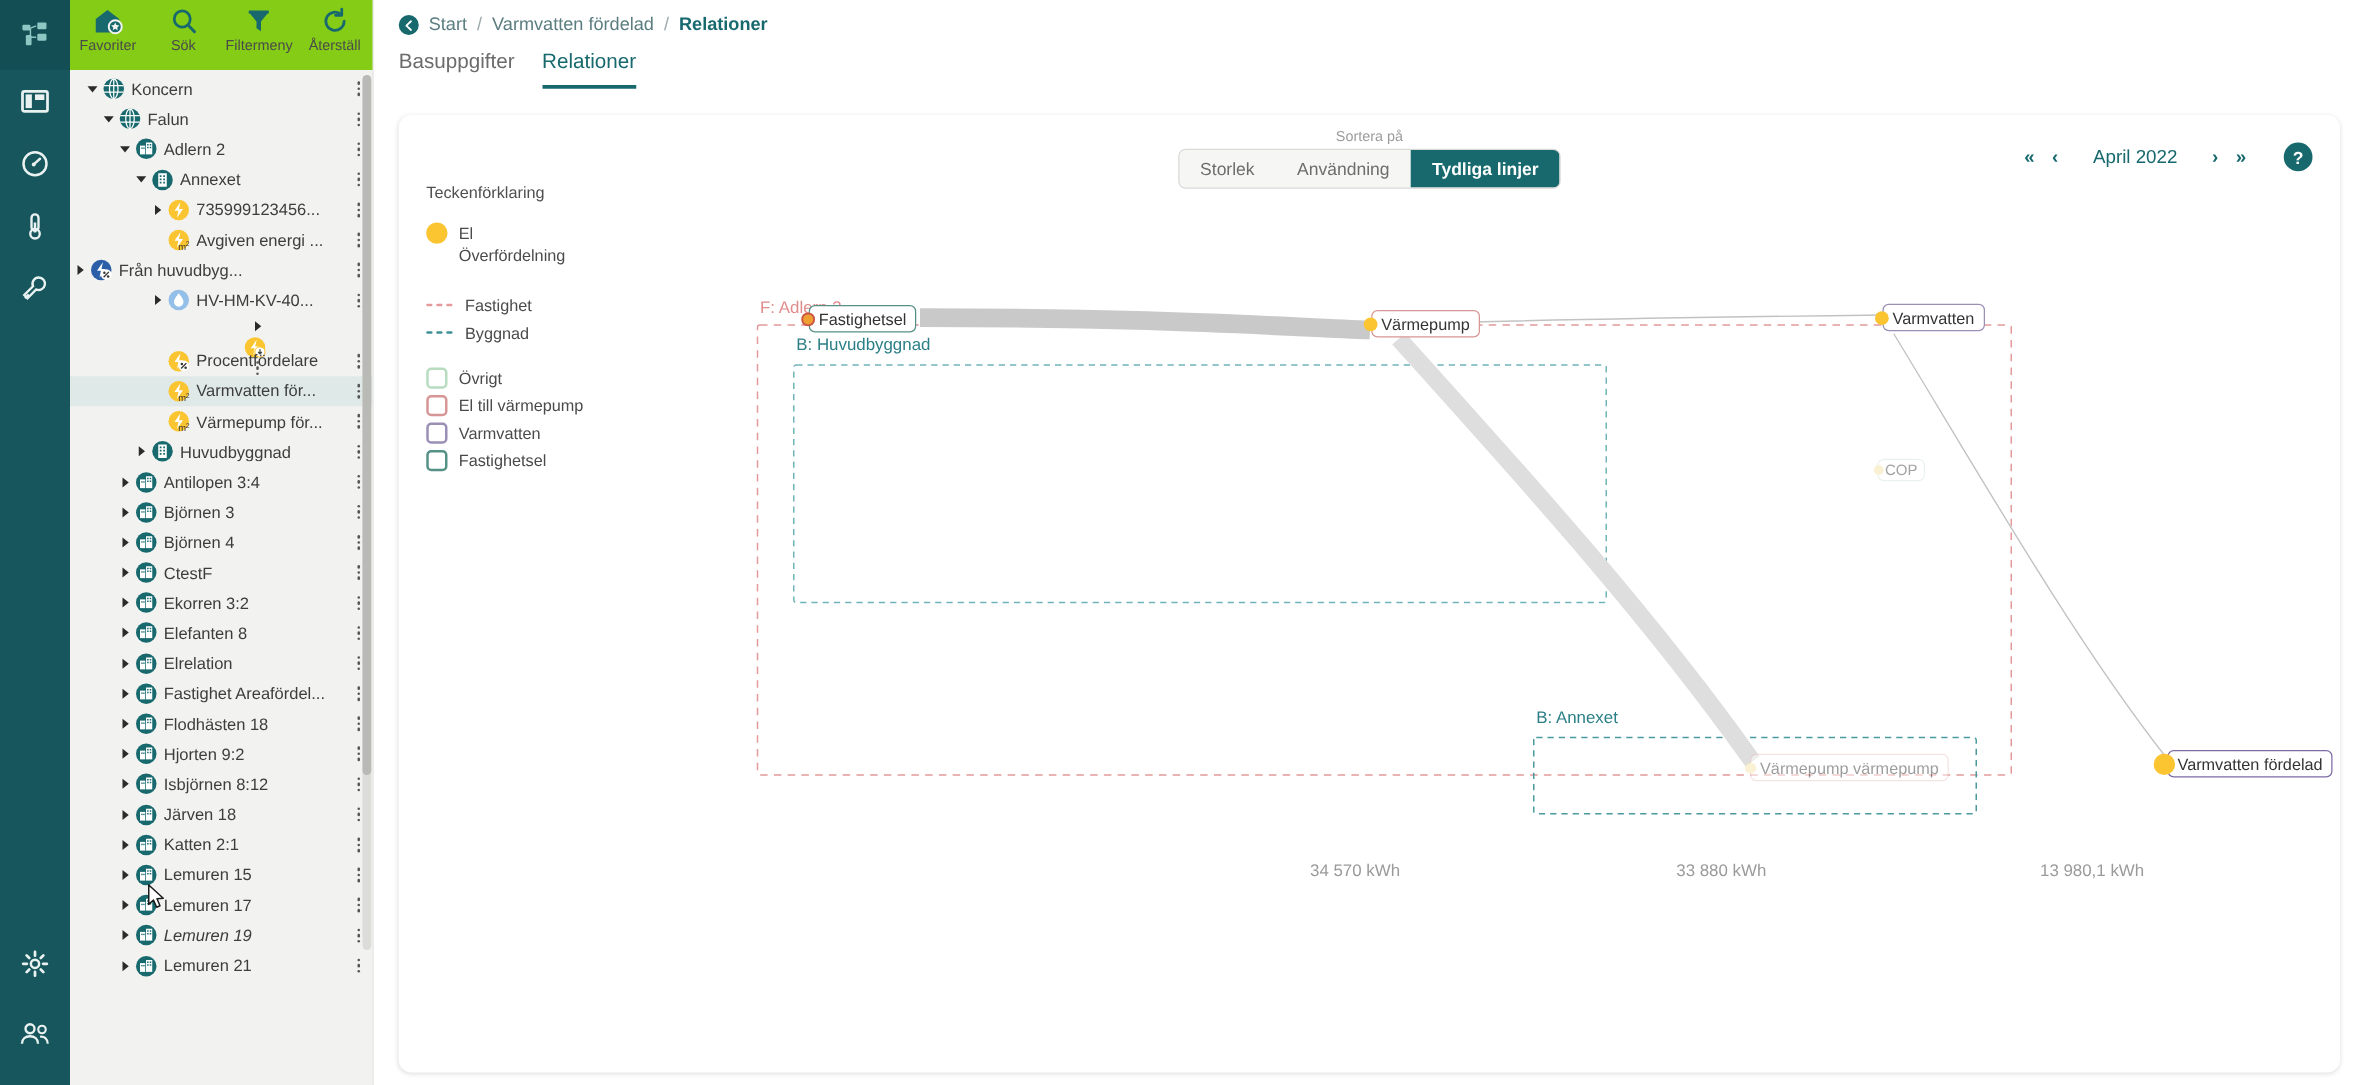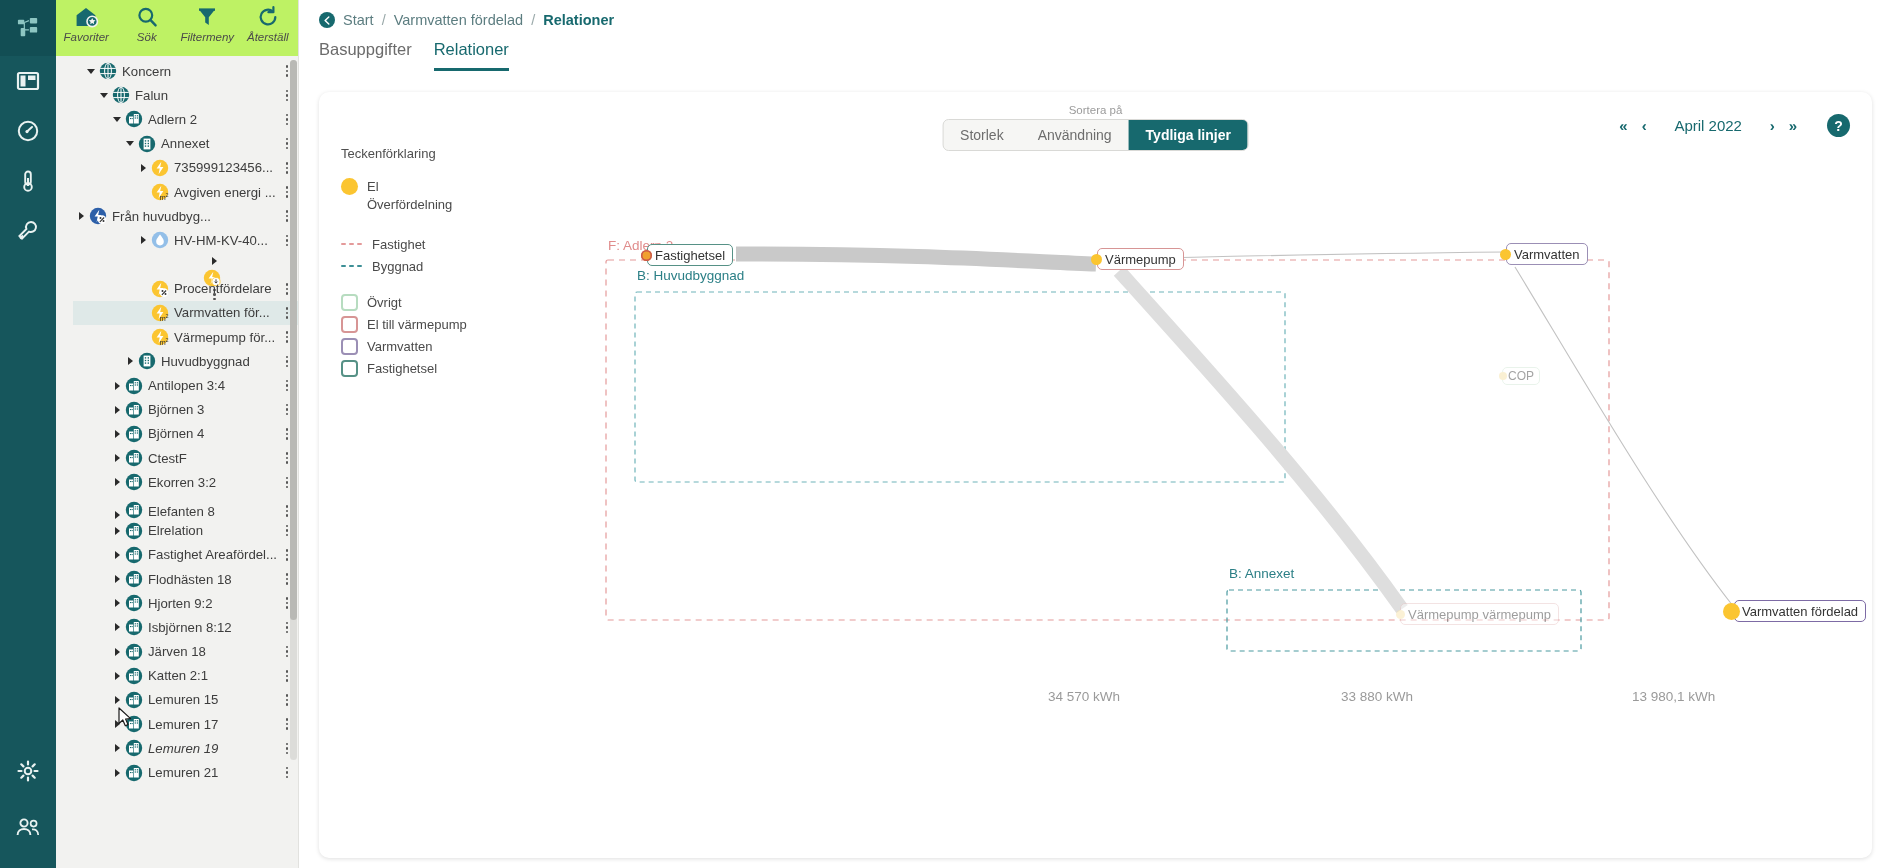--- a/index.html
+++ b/index.html
@@ -41,42 +41,40 @@
     height: 868px;
     background: #f2f2f0;
     display: flex; flex-direction: column;
     position: relative;
     border-right: 1px solid #e2e2df;
   }
   .sb-toolbar {
     height: 56px; flex: 0 0 56px;
     display: flex; align-items: flex-start; justify-content: space-around;
     padding-top: 5px;
-    background: #bef264;
-    font-style: italic;
+    background: #84cc16;
   }
   .sb-tool {
     display: flex; flex-direction: column; align-items: center;
     gap: 2px; cursor: pointer; width: 60px;
   }
   .sb-tool .lbl { font-size: 11.5px; color: #4a4a4a; line-height: 12px; }
 
   .tree {
     flex: 1 1 auto; overflow: hidden; position: relative;
     padding-top: 3px;
   }
   .tnode {
     display: flex; align-items: center;
     height: 24.2px;
     font-size: 13.2px;
     color: #3d3d3d;
     position: relative;
     cursor: pointer;
     padding-right: 4px;
-    margin-left: 17px;
   }
   .tnode.sel { background: #dfe9e8; }
   .tw { width: 16px; flex: 0 0 16px; display:flex; align-items:center; justify-content:center; }
   .caret-d, .caret-r {
     width: 0; height: 0; cursor: pointer;
   }
   .caret-d { border-left: 4.5px solid transparent; border-right: 4.5px solid transparent; border-top: 5.5px solid #2b2b2b; }
   .caret-r { border-top: 4.5px solid transparent; border-bottom: 4.5px solid transparent; border-left: 5.5px solid #2b2b2b; }
   .tico { width: 18px; height: 18px; flex: 0 0 18px; margin-right: 5px; position: relative; }
   .tlabel { white-space: nowrap; overflow: hidden; text-overflow: ellipsis; flex: 1 1 auto; }
@@ -598,21 +596,21 @@
               <rect x="5" y="8" width="1.1" height="1.1" fill="#17696e"></rect>
               <rect x="6.6" y="8" width="1.1" height="1.1" fill="#17696e"></rect>
             </svg></span>
           <span class="tlabel">Ekorren 3:2</span>
           <span class="tdots">
             <i></i>
             <i></i>
             <i></i>
           </span>
         </div>
-        <div class="tnode" style="padding-left: 36px; align-items: flex-end;">
+        <div class="tnode" style="padding-left: 36px;">
           <span class="tw">
             <span class="caret-r"></span>
           </span>
           <span class="tico"><svg width="18" height="18" viewBox="0 0 18 18">
               <circle cx="9" cy="9" r="8.2" fill="#17696e"></circle>
               <rect x="4" y="6.5" width="4.2" height="7" fill="#fff"></rect>
               <rect x="8.8" y="4" width="5" height="9.5" fill="#fff"></rect>
               <rect x="9.7" y="5.2" width="1.2" height="1.2" fill="#17696e"></rect>
               <rect x="11.8" y="5.2" width="1.2" height="1.2" fill="#17696e"></rect>
               <rect x="9.7" y="7.4" width="1.2" height="1.2" fill="#17696e"></rect>

